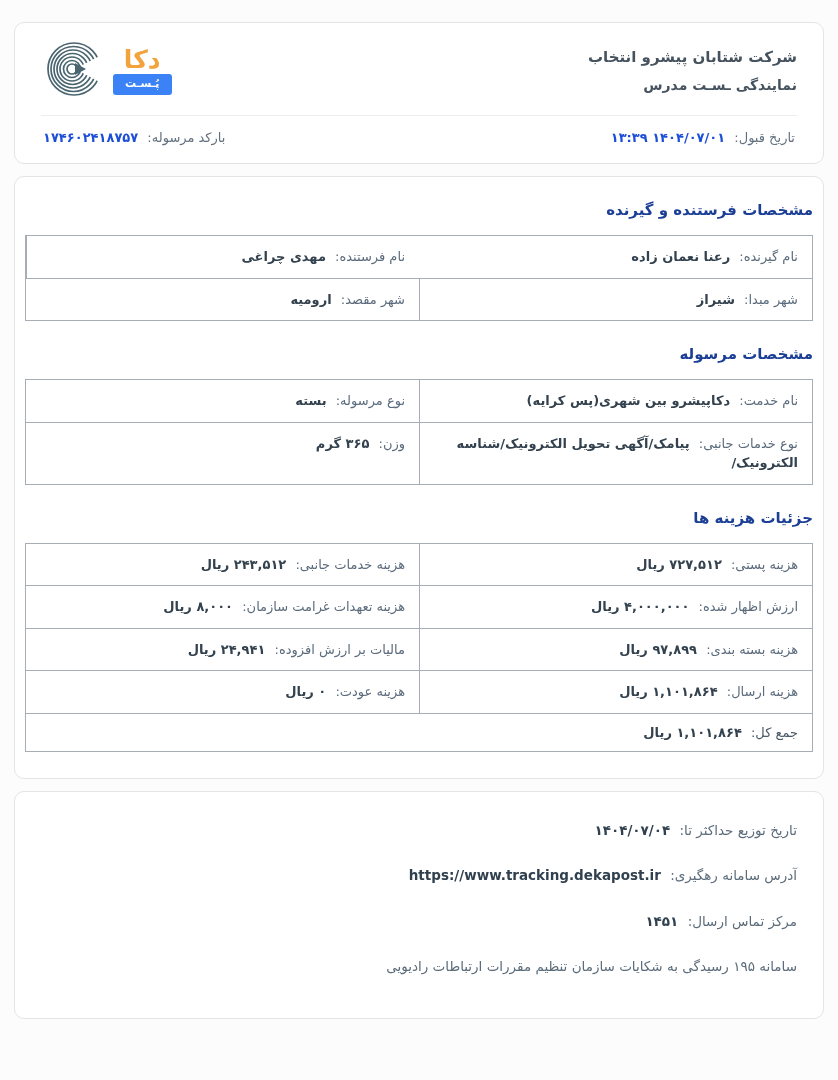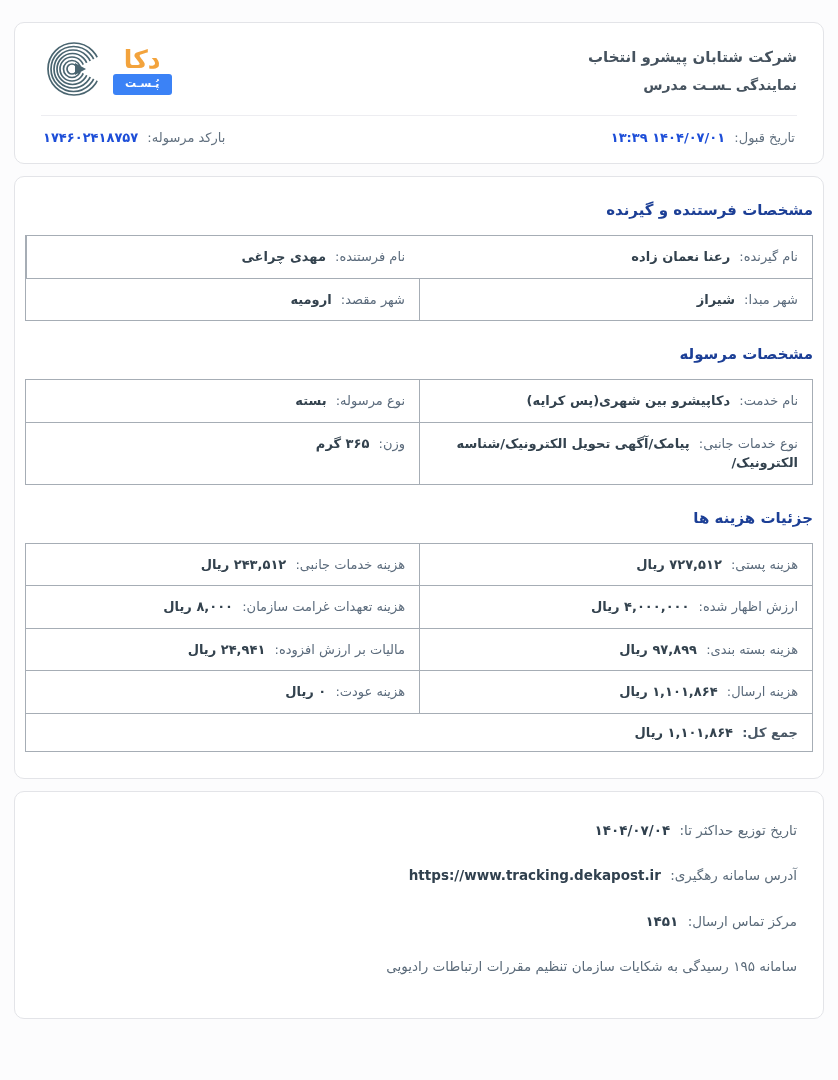--- a/index.html
+++ b/index.html
@@ -40,21 +40,21 @@
   .section-title { font-size:15px; font-weight:bold; color:#1c3f96; margin:2px 0 16px; }
   .section-title.mt { margin-top:24px; }
   .tbl { border:1px solid #a6adb5; }
   .trow { display:flex; }
   .trow + .trow, .trow-full { border-top:1px solid #a6adb5; }
   .cell { width:50%; padding:11px 14px; font-size:13px; line-height:1.5; }
   .cell-right { border-left:1px solid #a6adb5; }
   .cell-label { color:#5b6b7c; }
   .cell-value { font-weight:bold; color:#33424e; margin-right:5px; }
   .trow-full { display:block; padding:11px 14px; font-size:13px; }
-  .total-label { font-weight:bold; color:#4a5866; }
+  .total-label { font-weight:normal; color:#4a5866; }
   
   .card-footer { padding:28px 26px 16px; }
   .foot-line { margin-bottom:24px; font-size:13.5px; line-height:1.6; }
   .foot-label { color:#5b6b7a; }
   .foot-value { font-weight:bold; color:#30404e; margin-right:5px; }
   .ltr { direction:ltr; unicode-bidi:embed; display:inline-block; }
 </style>
 </head>
 <body>
 

